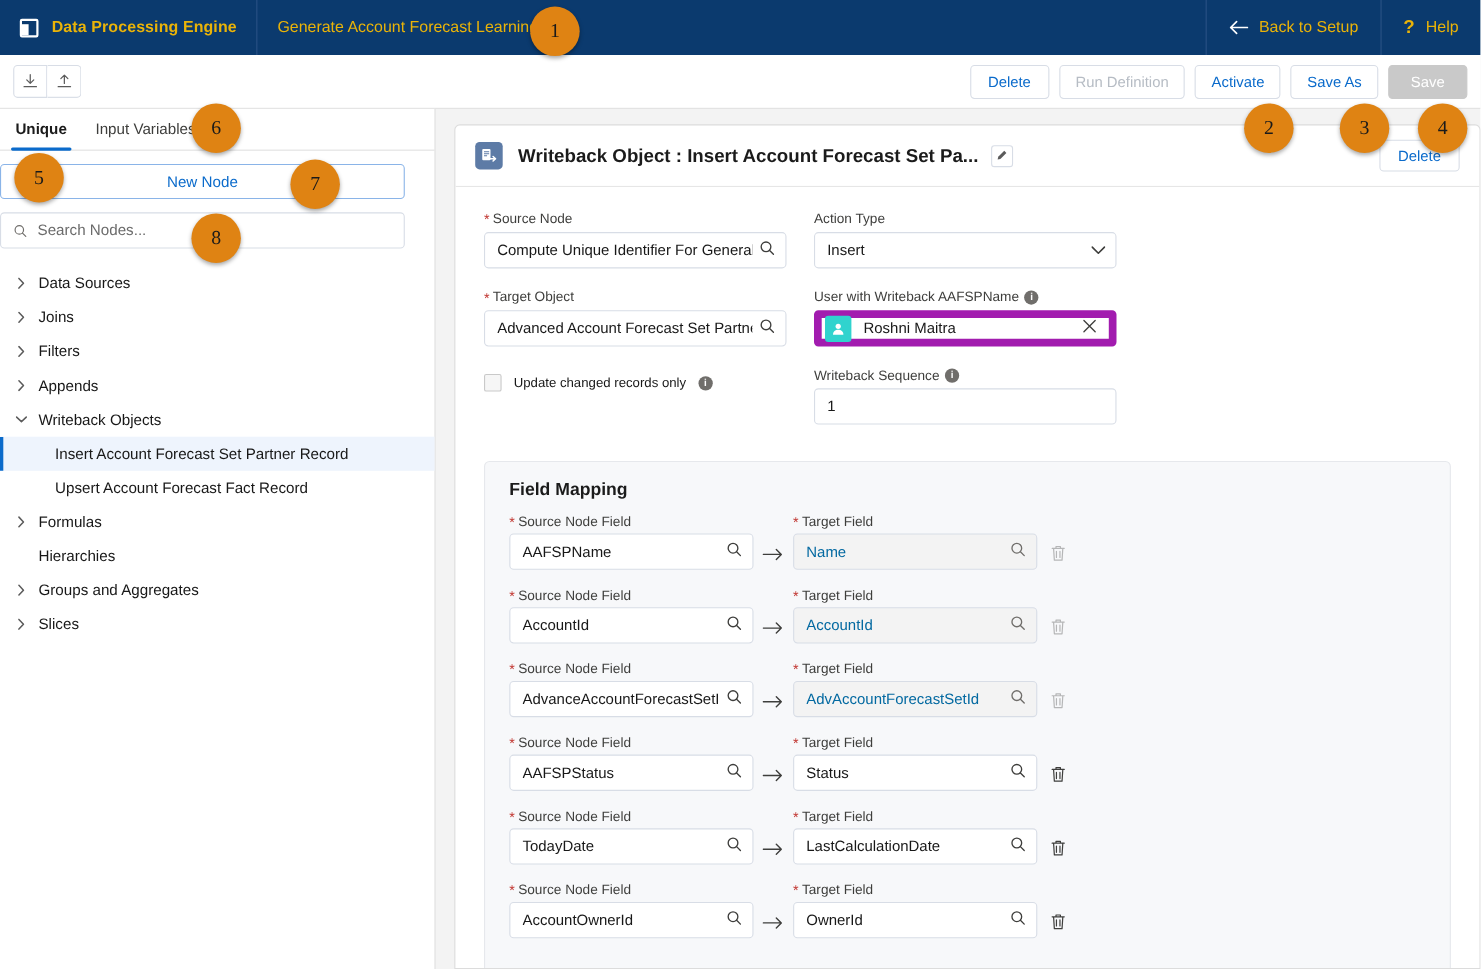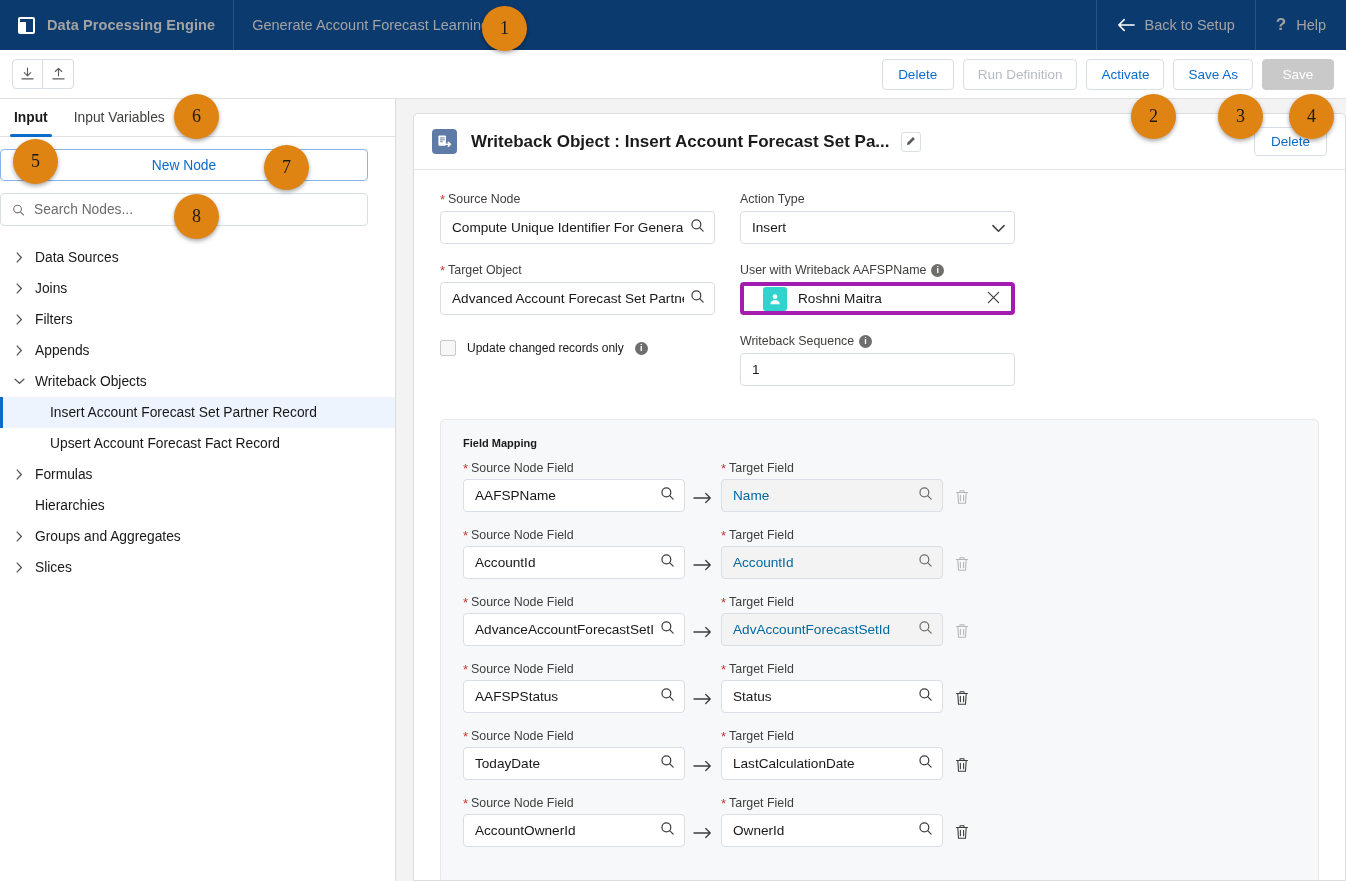--- a/index.html
+++ b/index.html
@@ -7,21 +7,21 @@
     width: 1346px; height: 881px;
     font-family: "Liberation Sans", sans-serif;
     background: #ffffff;
     overflow: hidden;
   }
   .app { position: relative; width: 1346px; height: 881px; background:#f3f3f3; }
 
   
   .topbar {
     position: absolute; left:0; top:0; width:1346px; height:50px;
-    background:#0b3a6e; display:flex; align-items:stretch; color:#a3a3a3;
+    background:#0b3a6e; display:flex; align-items:stretch; color:#eab308;
   }
   .topbar .brand {
     display:flex; align-items:center; gap:12px; padding:0 18px;
     border-right:1px solid #2a5285; min-width:190px;
   }
   .brand-icon {
     width:17px; height:17px; border:2px solid #fff; border-radius:2px;
     position:relative; flex:0 0 auto;
   }
   .brand-icon::before{
@@ -156,42 +156,42 @@
   }
   .inputbox .txt {
     font-size:13.6px; color:#181818; white-space:nowrap; overflow:hidden;
     flex:1 1 auto;
   }
   .inputbox.readonly { background:#f3f3f3; }
   .inputbox.readonly .txt { color:#0369a1; }
   .mag { flex:0 0 auto; }
   .caret { flex:0 0 auto; }
   .pill-user {
-    height:33px; border:4px solid #a21caf; border-radius:4px; background:#fff;
-    display:flex; align-items:center; padding:0 11px 0 19px; gap:11px;
+    height:33px; border:7px solid #a21caf; border-radius:4px; background:#fff;
+    display:flex; align-items:center; padding:0 11px 0 3px; gap:11px;
   }
   .avatar {
     width:24px; height:24px; border-radius:3px; background:#30d3ce;
     display:flex; align-items:center; justify-content:center; flex:0 0 auto;
   }
   .pill-user .uname { font-size:13.6px; color:#181818; flex:1 1 auto; }
   .xbtn { cursor:pointer; flex:0 0 auto; }
   .checkrow { display:flex; align-items:center; gap:11px; margin-top:6px; }
   .cbox {
     width:16px; height:16px; border:1px solid #c9c9c9; border-radius:2px;
     background:#f6f6f6; flex:0 0 auto; cursor:pointer;
   }
   .checkrow .ctext { font-size:12px; color:#181818; }
 
   
   .fieldmap {
     margin:14px 0 0 0; background:#f7f8fa; border:1px solid #e6e8ec;
     border-radius:5px; padding:17px 22px 20px 22px;
   }
-  .fm-title { font-size:11px; font-weight:700; color:#1b1b1b; margin-bottom:12px; }
+  .fm-title { font-size:16px; font-weight:700; color:#1b1b1b; margin-bottom:12px; }
   .map-row { display:flex; align-items:flex-end; gap:0; margin-bottom:16px; }
   .map-col { width:222px; }
   .map-col.target { width:222px; }
   .arrow {
     width:36px; display:flex; align-items:center; justify-content:center;
     padding-bottom:7px; flex:0 0 auto;
   }
   .trash { width:38px; display:flex; justify-content:center; padding-bottom:7px; flex:0 0 auto; cursor:pointer;}
   .trash.dim { opacity:.35; cursor:default; }
   .map-col .lbl { margin-bottom:4px; }
@@ -261,21 +261,21 @@
       <button class="btn">Delete</button>
       <button class="btn disabled">Run Definition</button>
       <button class="btn">Activate</button>
       <button class="btn">Save As</button>
       <button class="btn filled-disabled">Save</button>
     </div>
   </div>
 
   <div class="sidebar">
     <div class="tabs">
-      <div class="tab active">Input</div>
+      <div class="tab active">Unique</div>
       <div class="tab">Input Variables</div>
     </div>
     <div class="sb-pad">
       <button class="new-node">New Node</button>
       <div class="search-wrap">
         <svg width="14" height="14" viewBox="0 0 16 16">
             <circle cx="6.8" cy="6.8" r="4.7" stroke="#706e6b" stroke-width="1.3" fill="none"></circle>
             <path d="M10.3 10.3L14 14" stroke="#706e6b" stroke-width="1.3" stroke-linecap="round"></path>
           </svg>
         <input placeholder="Search Nodes..." style="">

